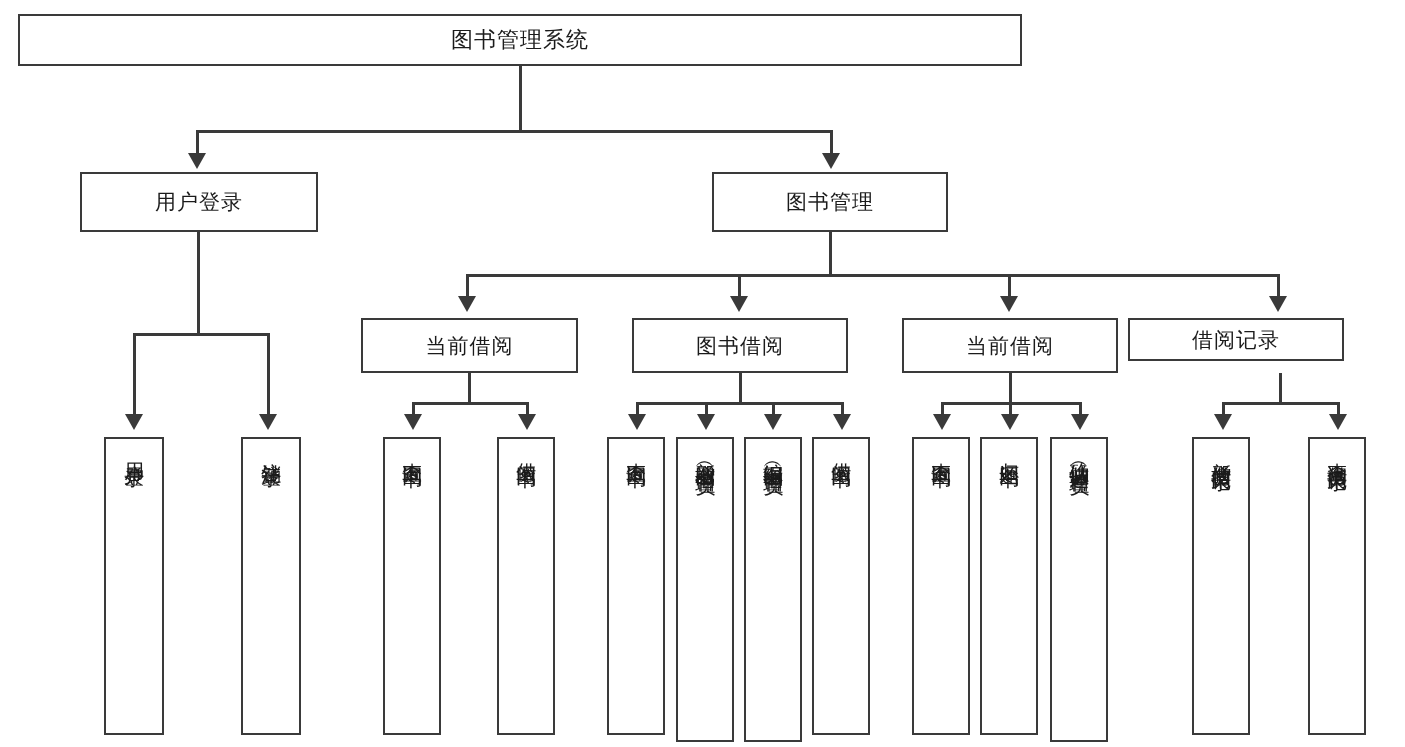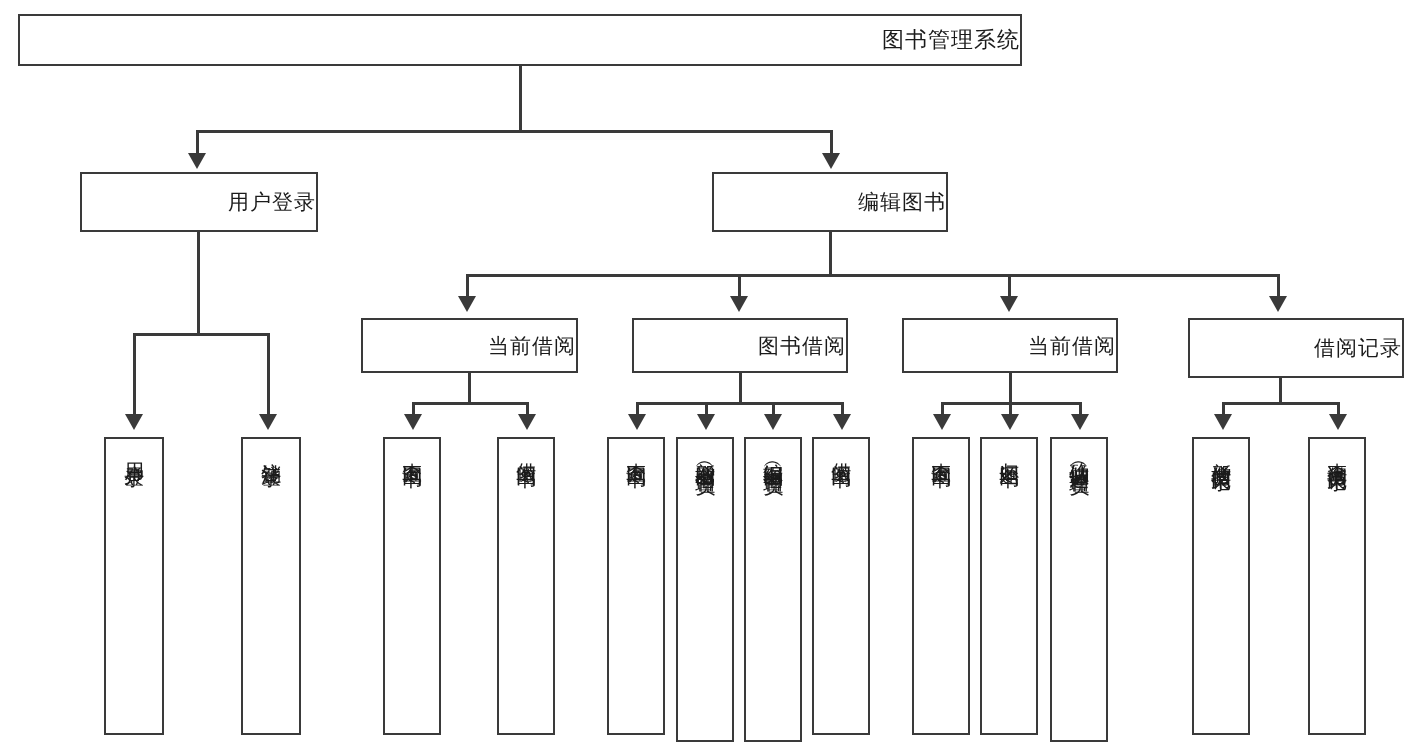--- a/index.html
+++ b/index.html
@@ -18,21 +18,21 @@
     overflow: hidden;
   }
   
   .node {
     position: absolute;
     box-sizing: border-box;
     background: #ffffff;
     border: 2px solid #3a3a3a;
     display: flex;
     align-items: center;
-    justify-content: flex-end;
+    justify-content: center;
     color: #1b1b1b;
     z-index: 3;
   }
   .node.horiz {
     font-size: 21px;
     letter-spacing: 1px;
     line-height: 1.1;
   }
   .node.root {
     font-size: 22px;
@@ -100,21 +100,21 @@
   <div class="vline" style="left:196px; top:130px; height:26px;"></div>
   <div class="arrow" style="left:188px; top:153px;"></div>
   <div class="vline" style="left:830px; top:130px; height:26px;"></div>
   <div class="arrow" style="left:822px; top:153px;"></div>
 
   <div class="node horiz" style="left:80px; top:172px; width:238px; height:60px;">
     <span>用户登录</span>
   </div>
 
   <div class="node horiz" style="left:712px; top:172px; width:236px; height:60px;">
-    <span>编辑图书</span>
+    <span>图书管理</span>
   </div>
 
   <div class="vline" style="left:197px; top:232px; height:103px;"></div>
   <div class="hline" style="left:133px; top:333px; width:137px;"></div>
   <div class="vline" style="left:133px; top:333px; height:83px;"></div>
   <div class="arrow" style="left:125px; top:414px;"></div>
   <div class="vline" style="left:267px; top:333px; height:83px;"></div>
   <div class="arrow" style="left:259px; top:414px;"></div>
 
   <div class="vline" style="left:829px; top:232px; height:44px;"></div>
@@ -130,21 +130,21 @@
 
   <div class="node horiz" style="left:361px; top:318px; width:217px; height:55px;">
     <span>当前借阅</span>
   </div>
   <div class="node horiz" style="left:902px; top:318px; width:216px; height:55px;">
     <span>当前借阅</span>
   </div>
   <div class="node horiz" style="left:632px; top:318px; width:216px; height:55px;">
     <span>图书借阅</span>
   </div>
-  <div class="node horiz" style="left:1188px; top:318px; width:216px; height:60px;">
+  <div class="node horiz" style="left:1128px; top:318px; width:216px; height:43px;">
     <span>借阅记录</span>
   </div>
 
   <div class="vline" style="left:468px; top:373px; width:3px; height:31px;"></div>
   <div class="hline" style="left:412px; top:402px; width:117px;"></div>
   <div class="vline" style="left:412px; top:402px; height:14px;"></div>
   <div class="arrow" style="left:404px; top:414px;"></div>
   <div class="vline" style="left:526px; top:402px; height:14px;"></div>
   <div class="arrow" style="left:518px; top:414px;"></div>
 

